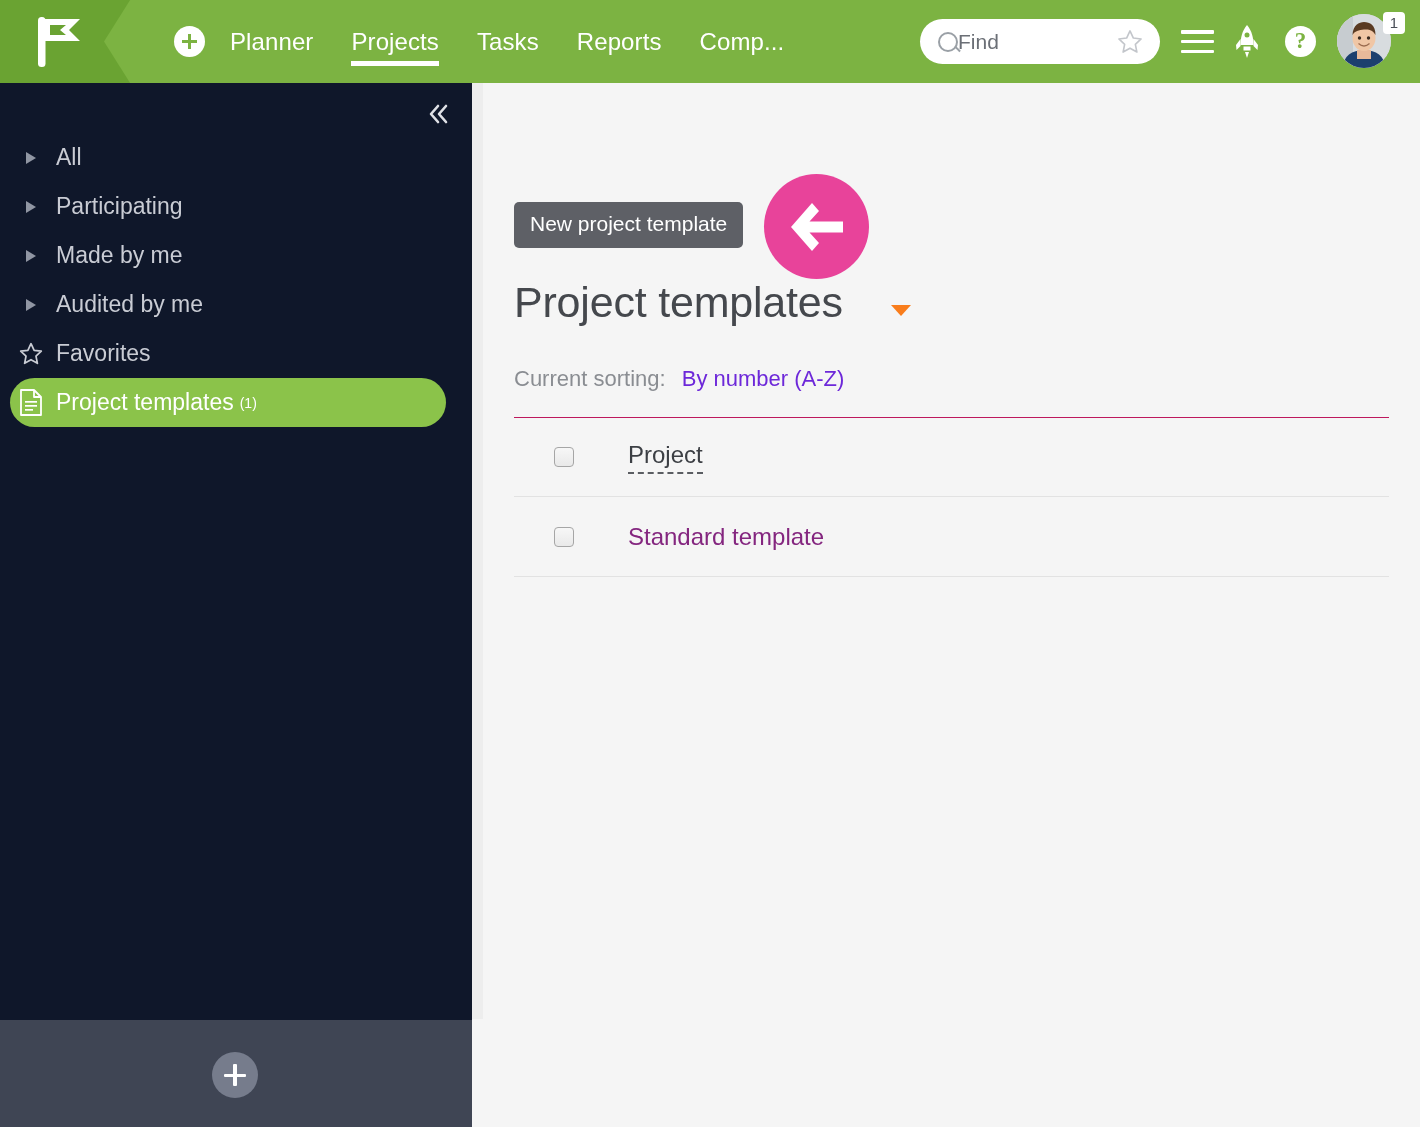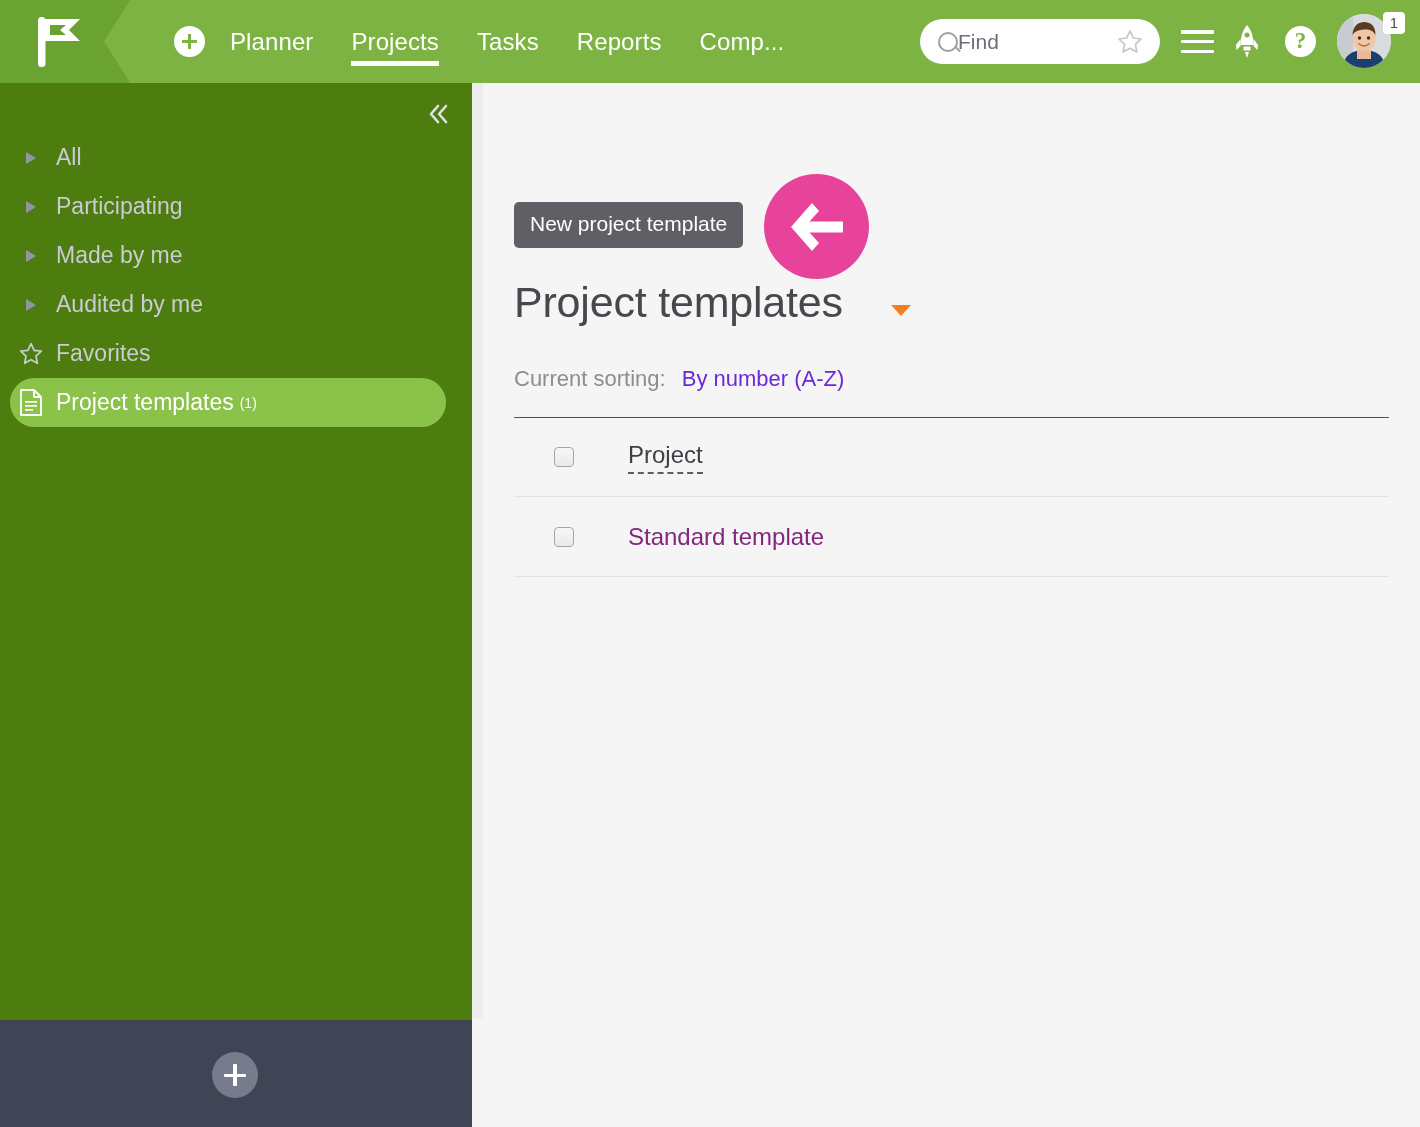--- a/index.html
+++ b/index.html
@@ -125,21 +125,21 @@
     min-width: 22px; height: 22px;
     background: #ffffff; border-radius: 4px;
     color: #4a4f58; font-size: 15px;
     text-align: center; line-height: 22px; padding: 0 4px;
   }
 
   
   .sidebar {
     position: absolute; left: 0; top: 83px;
     width: 472px; height: 1044px;
-    background: #4d7c0f;
+    background: #0f172a;
   }
   .collapse-btn {
     position: absolute; right: 17px; top: 14px;
     width: 34px; height: 34px;
     cursor: pointer;
   }
   .nav-list { position: absolute; top: 50px; left: 0; right: 0; }
   .side-row {
     position: relative;
     height: 49px;

